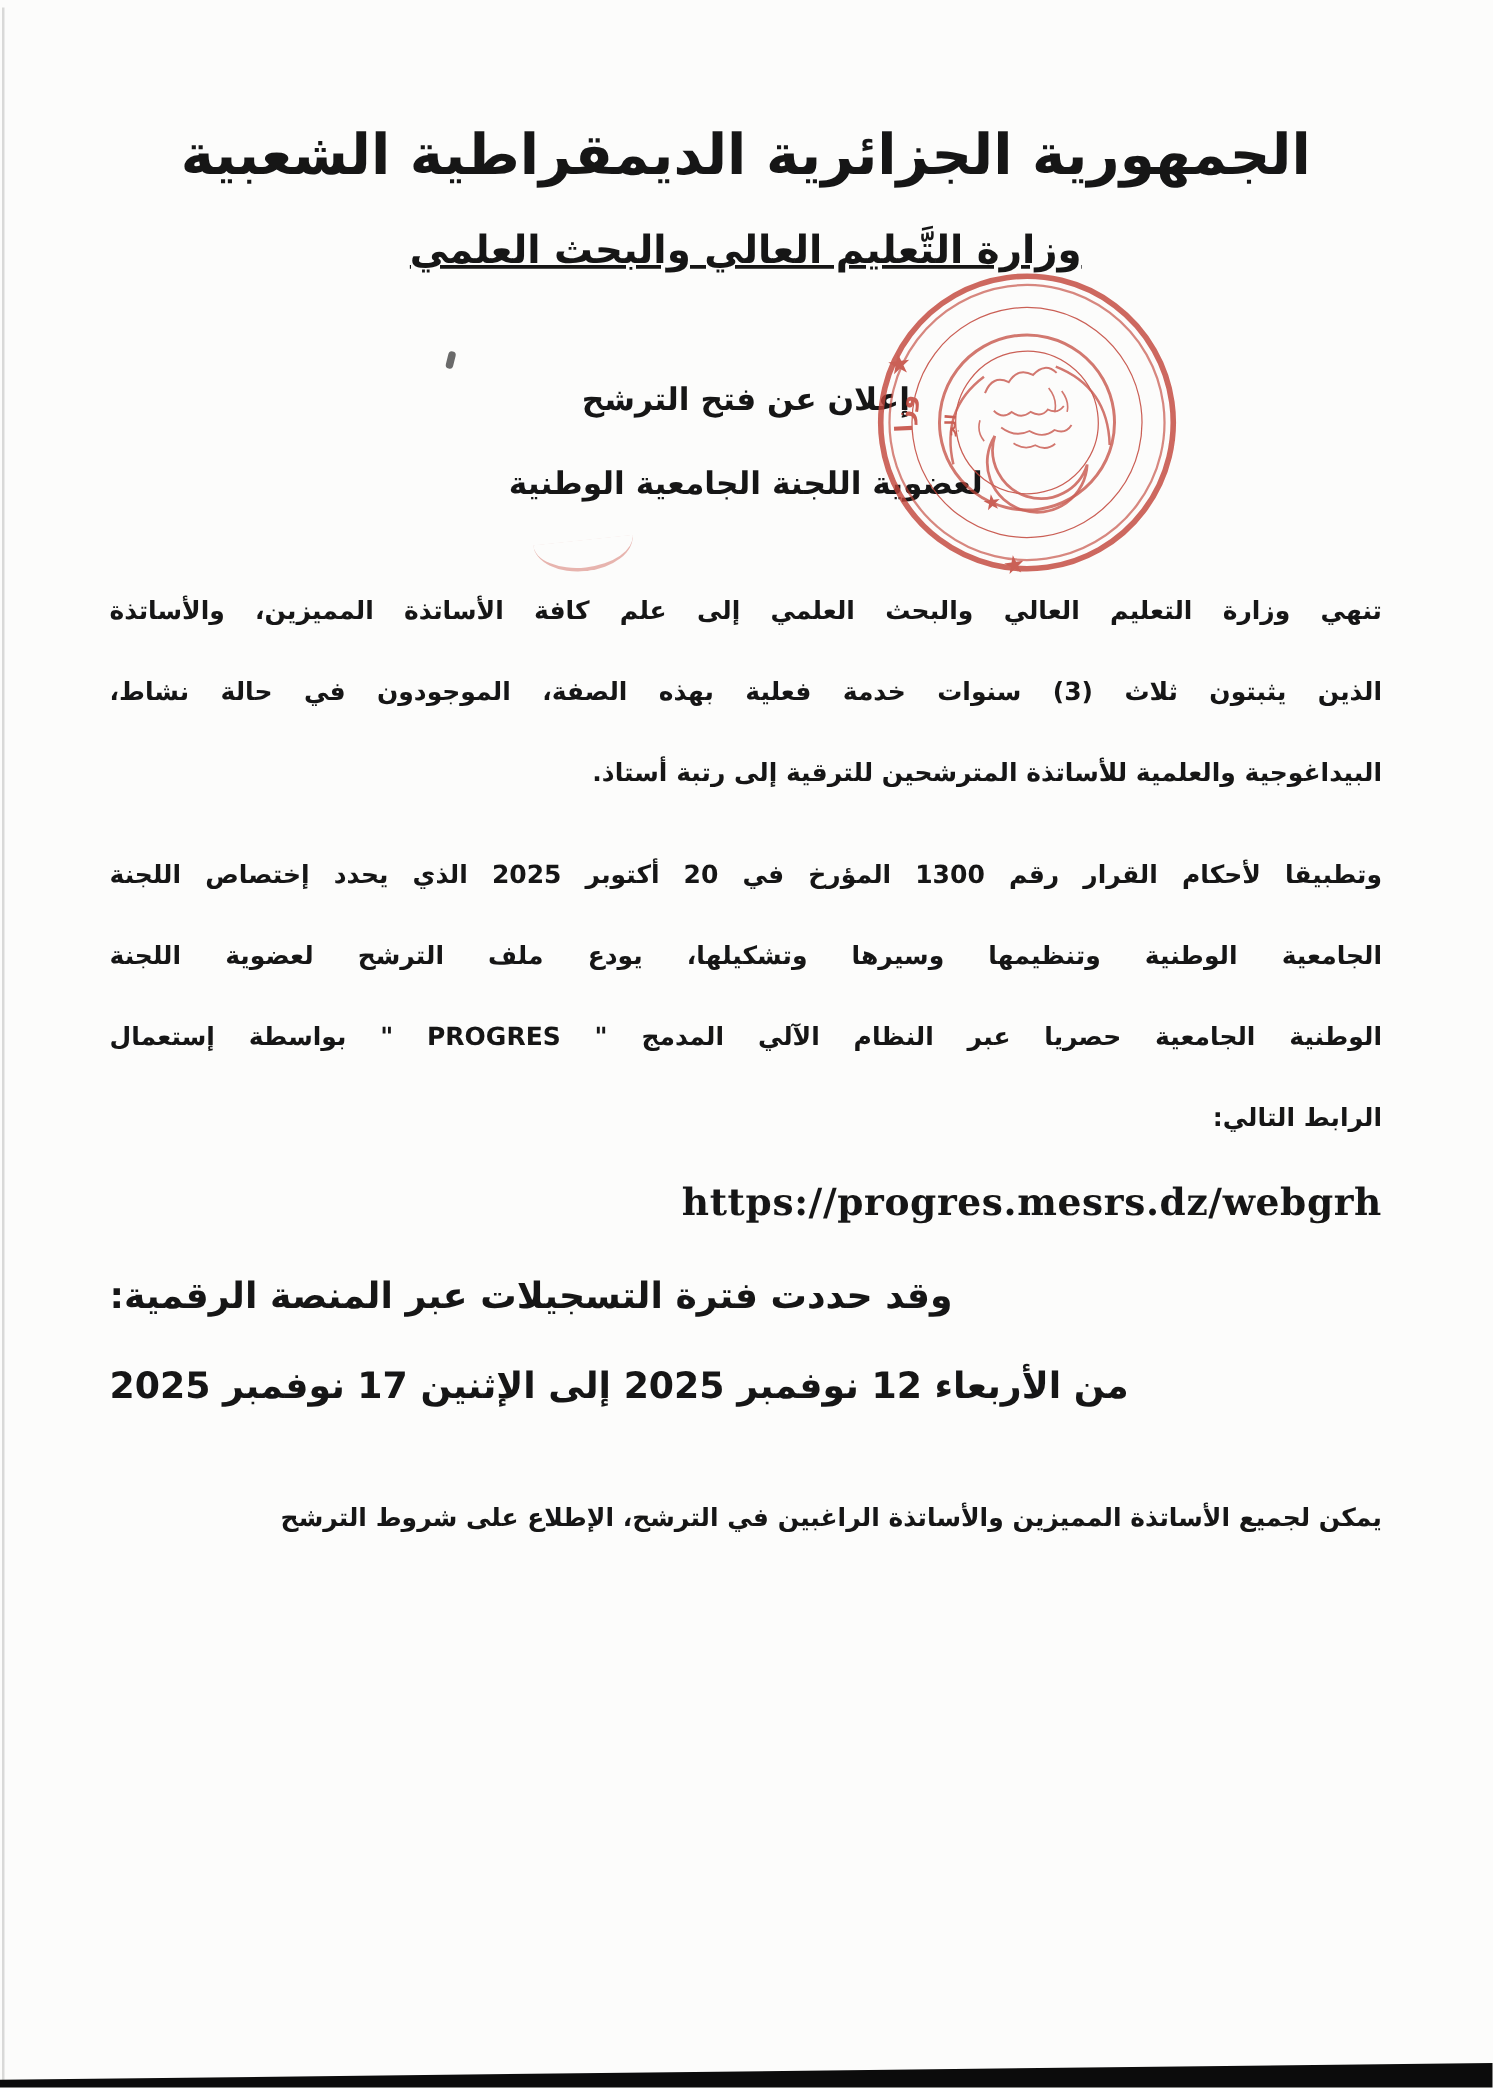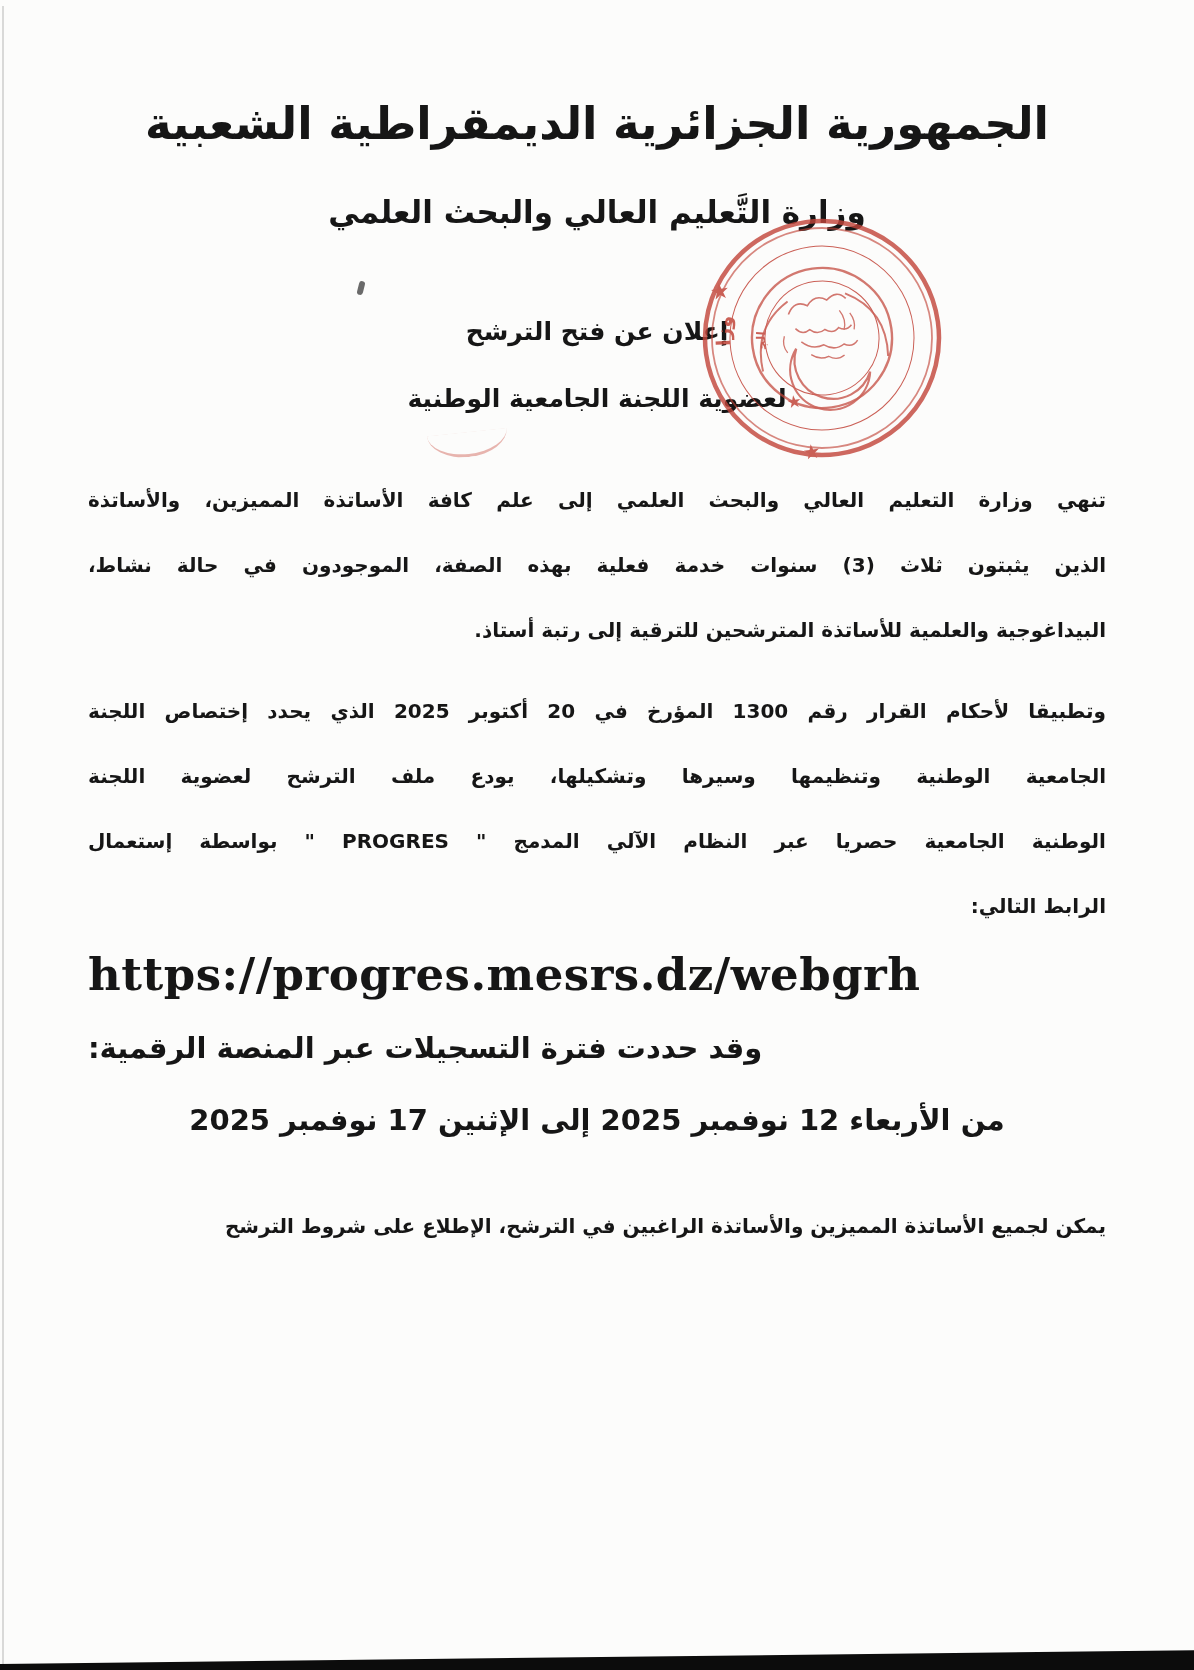--- a/index.html
+++ b/index.html
@@ -11,53 +11,53 @@
   .page{
     position:absolute;inset:0;padding:0 88px;box-sizing:border-box;
     direction:rtl;
   }
   .republic{
     padding-top:92px;text-align:center;
     font-size:45px;font-weight:bold;line-height:64px;
     letter-spacing:-1px;
   }
   .ministry{
-    margin-top:32px;text-align:center;
-    font-size:31px;font-weight:bold;line-height:48px;
+    margin-top:20px;text-align:center;
+    font-size:31px;font-weight:bold;line-height:48px;text-decoration:underline;
   }
   .title-block{
     margin-top:62px;text-align:center;
     font-size:25px;font-weight:bold;line-height:67px;
     position:relative;z-index:2;
   }
   .para{
     font-size:20px;font-weight:bold;
   }
   .para .jline{
     line-height:65px;
     text-align:justify;text-align-last:justify;
     white-space:normal;
   }
   .para .jline:last-child{text-align-last:right;}
   .p1{margin-top:36px;}
   .p2{margin-top:16px;}
   .p3{margin-top:52px;}
   .p3 .jline{line-height:62px;}
   .link-line{
-    margin-top:12px;text-align:left;direction:ltr;
+    margin-top:12px;text-align:right;direction:ltr;
     font-family:"DejaVu Serif",serif;
-    font-size:45px;font-weight:bold;line-height:48px;
+    font-size:30px;font-weight:bold;line-height:48px;
     letter-spacing:0.5px;
   }
   .reg-intro{
     margin-top:26px;text-align:left;
     font-size:29px;font-weight:bold;line-height:46px;
   }
   .reg-period{
-    margin-top:26px;text-align:center;
+    margin-top:26px;text-align:left;
     font-size:29px;font-weight:bold;line-height:46px;
   }
   
   .stamp{
     position:absolute;left:697px;top:213px;width:250px;height:250px;
     opacity:0.85;z-index:3;pointer-events:none;
   }
   
   .scan-band{
     position:absolute;left:-10px;top:1664px;width:1330px;height:36px;

